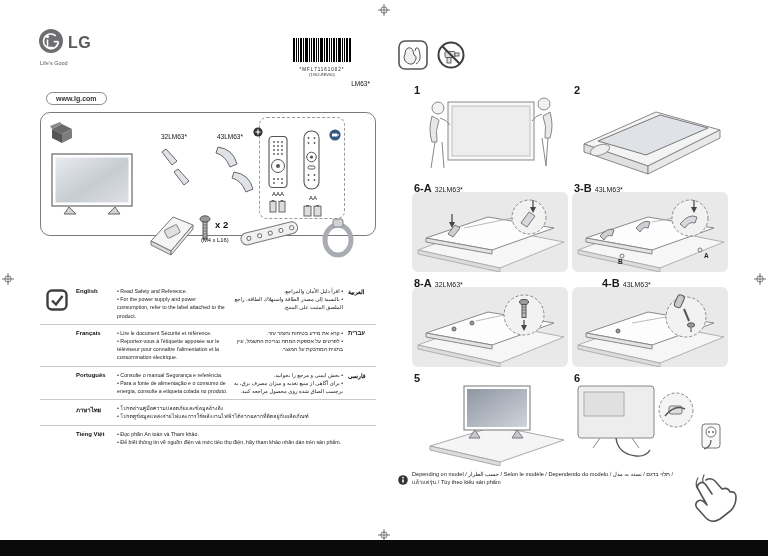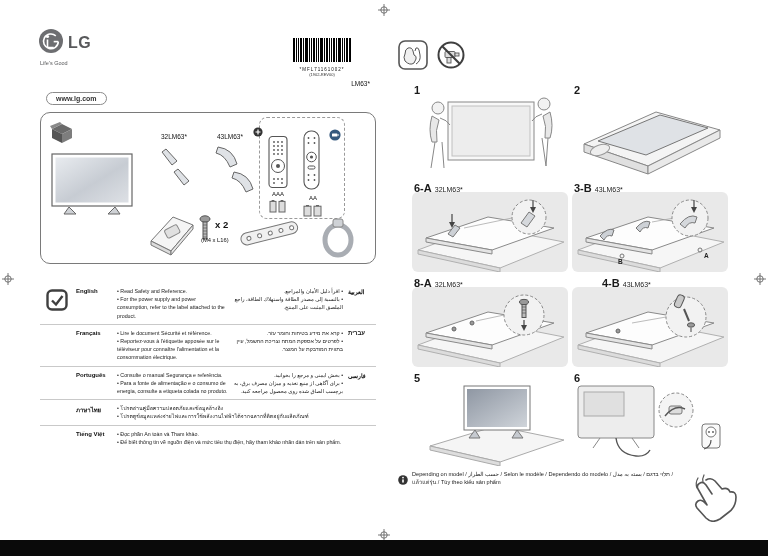--- a/index.html
+++ b/index.html
@@ -18,21 +18,21 @@
   .lg-tagline { font-size:5.5px; color:#58595b; margin-top:2px; margin-left:2px; }
 
   .barcode-wrap { position:absolute; left:290px; top:38px; width:64px; text-align:center; }
   .barcode-text { font-size:4.5px; letter-spacing:1px; color:#111; margin-top:1px; }
   .barcode-rev { font-size:4px; color:#333; }
   .model-code { position:absolute; left:330px; top:80px; width:40px; text-align:right; font-size:6.5px; color:#111; }
 
   .website-pill { position:absolute; left:46px; top:92px; border:1px solid #8a8a8a; border-radius:8px; padding:2px 9px; font-size:7px; font-weight:bold; color:#333; }
 
   
-  .acc-box { position:absolute; left:40px; top:112px; width:336px; height:152px; border:1.5px solid #7a7a7a; border-radius:10px; }
+  .acc-box { position:absolute; left:40px; top:112px; width:336px; height:124px; border:1.5px solid #7a7a7a; border-radius:10px; }
   .acc-label { position:absolute; font-size:6.5px; color:#111; }
   .acc-small { position:absolute; font-size:6px; color:#111; }
   .dashed-group { position:absolute; left:218px; top:4px; width:86px; height:102px; border:1px dashed #9a9a9a; border-radius:8px; }
   .screw-count { position:absolute; font-size:9.5px; font-weight:bold; color:#111; }
   .screw-spec { position:absolute; font-size:5.8px; color:#111; }
 
   
   .lang-table { position:absolute; left:40px; top:283px; width:336px; }
   .lrow { display:flex; align-items:flex-start; gap:5px; padding:4px 2px 4px 36px; border-bottom:1px solid #c9c9c9; }
   .lrow:last-child { border-bottom:none; }

